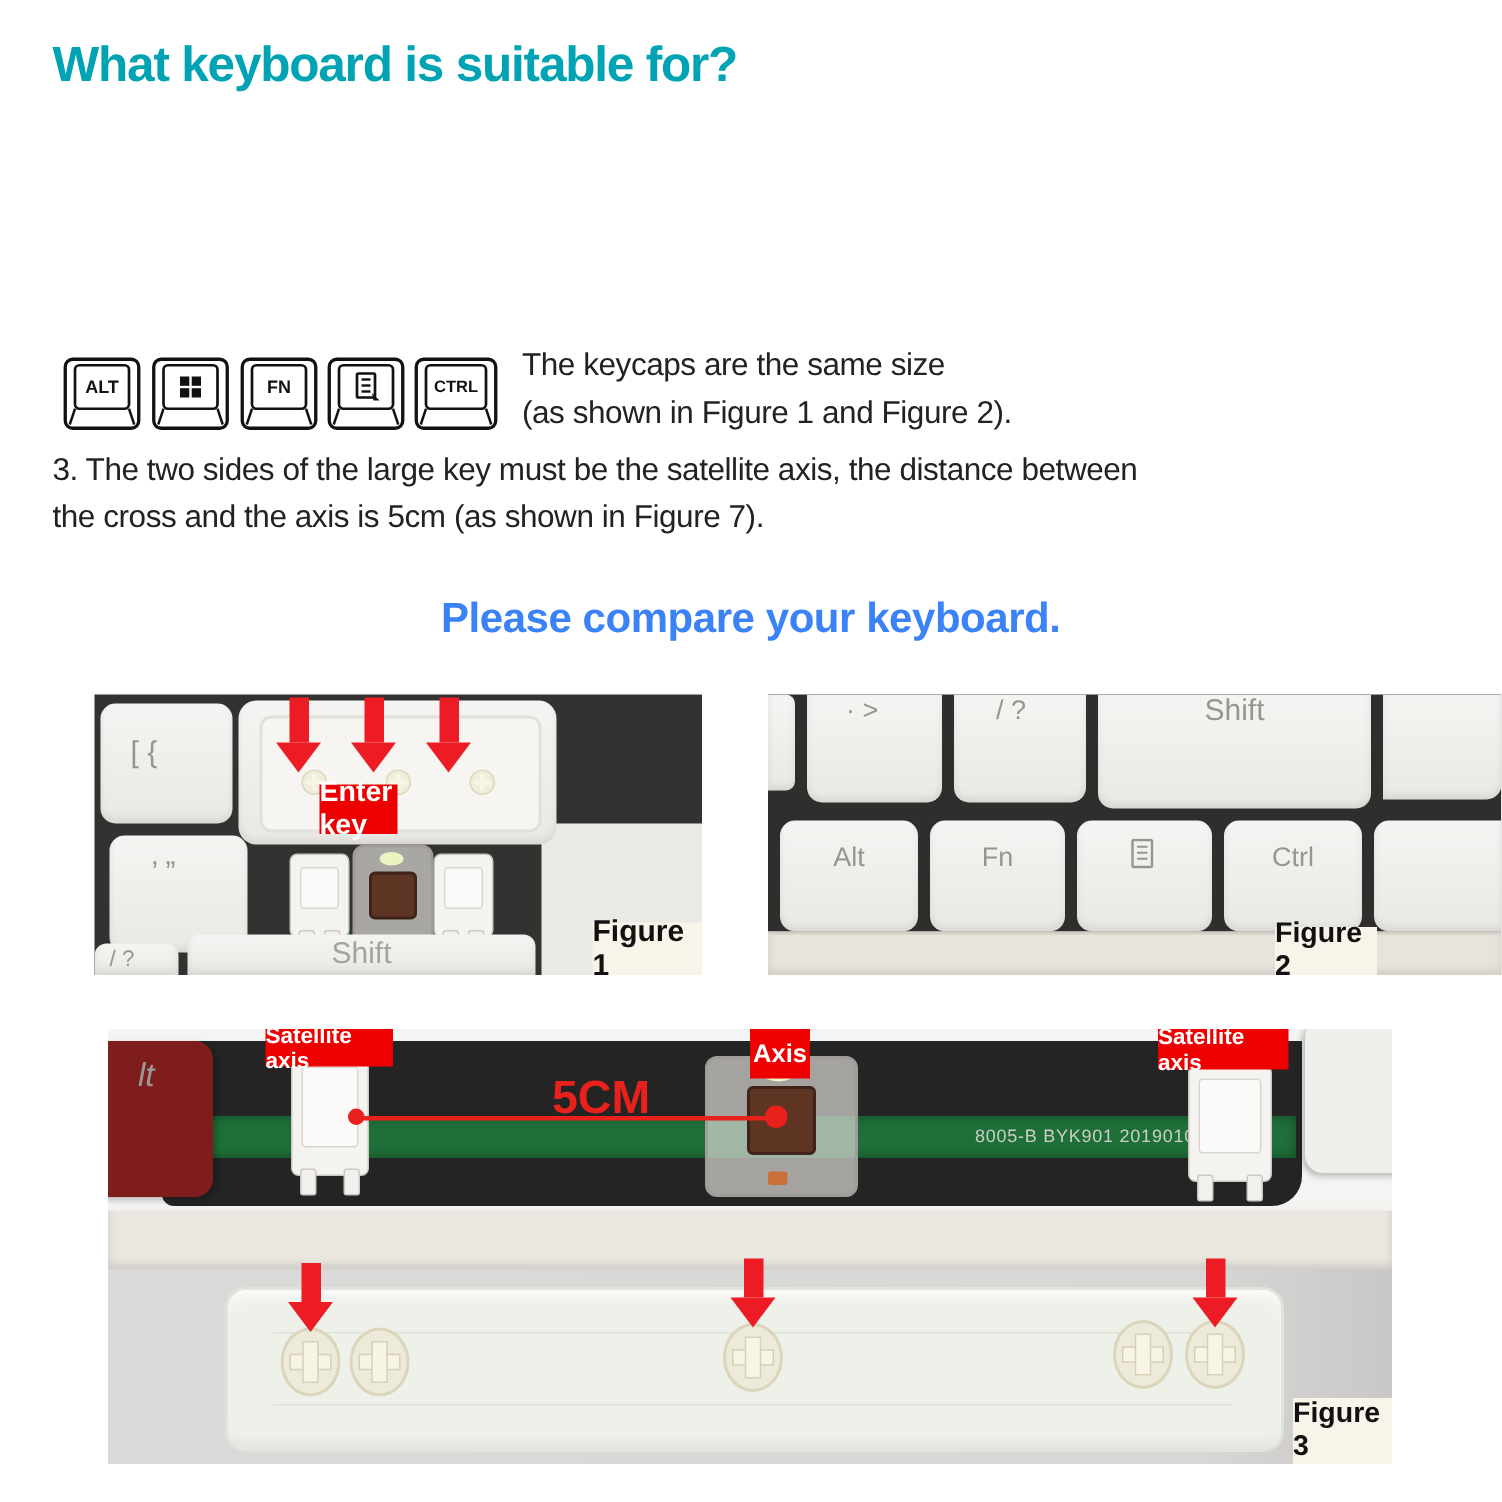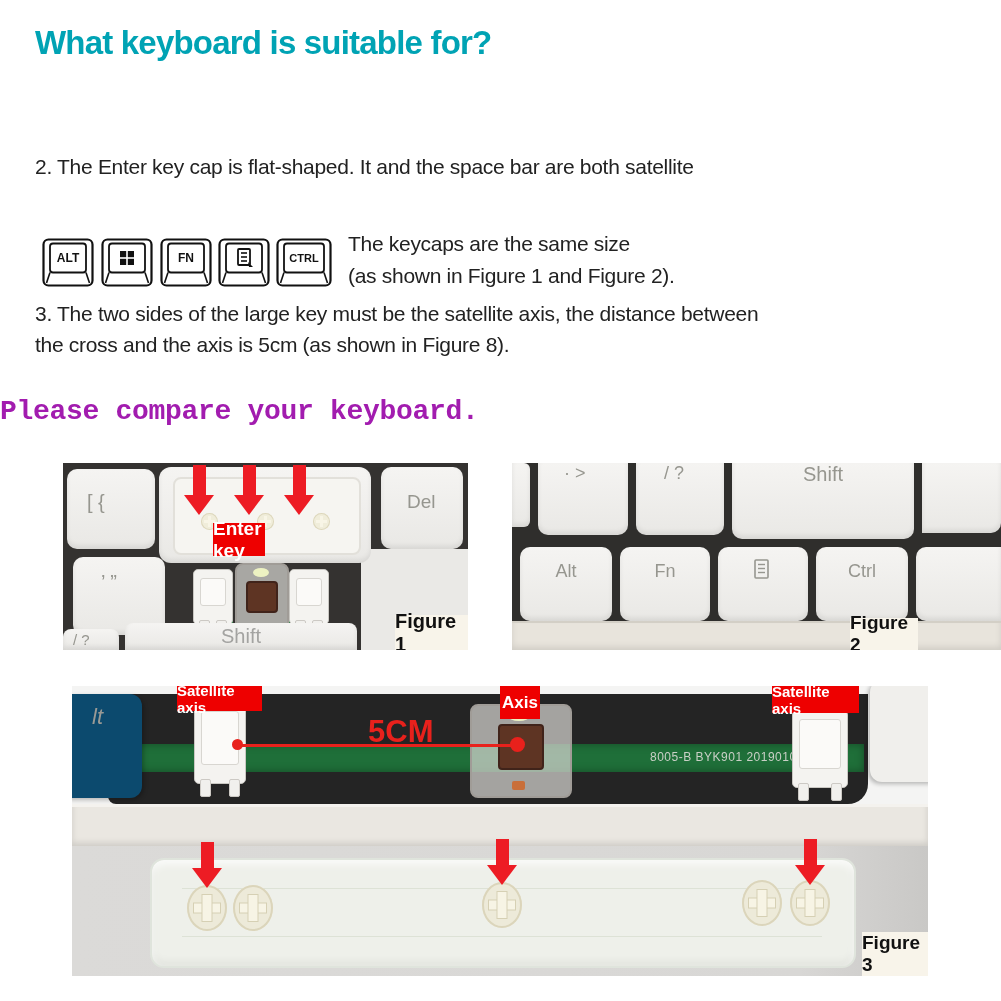--- a/index.html
+++ b/index.html
@@ -1,21 +1,21 @@
 <!DOCTYPE html>
 <html><head>
 <meta charset="utf-8">
 <style>
   html,body{margin:0;padding:0;background:#ffffff;}
   #page{position:relative;width:1001px;height:1001px;background:#fff;overflow:hidden;
         font-family:"Liberation Sans",sans-serif;color:#1a1a1a;}
   .abs{position:absolute;}
   .title{font-size:33px;font-weight:700;letter-spacing:-0.8px;}
   .para{font-size:21px;letter-spacing:-0.3px;color:#222;white-space:nowrap;}
-  .heading2{font-size:28px;font-weight:700;letter-spacing:-0.3px;color:#a21caf;width:100%;font-family:Liberation Mono, monospace;}
+  .heading2{font-size:28px;font-weight:700;letter-spacing:-0.3px;color:#3b82f6;width:100%;text-align:center;}
   
   .keyicon{position:absolute;top:0;}
   .keyicon .klabel{position:absolute;left:8px;top:7px;width:36px;height:26px;display:flex;
                    align-items:center;justify-content:center;font-weight:700;color:#111;}
   
   .fig{position:absolute;overflow:hidden;}
   .keycap{position:absolute;background:linear-gradient(#f5f4f2,#e9e8e5);border-radius:10px;
           box-shadow:inset 0 -3px 5px rgba(0,0,0,0.08);}
   .legend{position:absolute;color:#96968f;}
   .caption{position:absolute;background:#f8f4ea;display:flex;align-items:center;justify-content:center;
@@ -47,21 +47,20 @@
   .minicross::before{content:"";position:absolute;left:3px;top:7px;width:11px;height:3px;background:#f8f5e6;}
   .minicross::after{content:"";position:absolute;left:7px;top:3px;width:3px;height:11px;background:#f8f5e6;}
 </style>
 </head>
 <body>
 
 <div id="page">
 
   <div class="abs title" style="left:35px;top:24px;color:#00a3b4;">What keyboard is suitable for?</div>
 
-  <div class="abs para" style="left:35px;top:155px;">2. The Enter key cap is flat-shaped. It and the space bar are both satellite</div>
 
   <div class="abs" style="left:0;top:238px;width:1001px;height:54px;">
 
     <div class="keyicon" style="left:42px;width:52px;height:52px;">
       <svg width="52" height="52" viewBox="0 0 52 52">
         <rect x="1.5" y="1.5" width="49" height="46" rx="5" fill="#fff" stroke="#111" stroke-width="2.2"></rect>
         <rect x="8" y="5.5" width="36" height="29" rx="3" fill="#fff" stroke="#111" stroke-width="1.8"></rect>
         <line x1="8" y1="34.5" x2="4.5" y2="45" stroke="#111" stroke-width="1.6"></line>
         <line x1="44" y1="34.5" x2="47.5" y2="45" stroke="#111" stroke-width="1.6"></line>
       </svg>
@@ -117,42 +116,39 @@
         <line x1="48" y1="34.5" x2="51.5" y2="45" stroke="#111" stroke-width="1.6"></line>
       </svg>
       <div class="klabel" style="width:40px;font-size:11px;">CTRL</div>
     </div>
   </div>
 
   <div class="abs para" style="left:348px;top:232px;">The keycaps are the same size</div>
   <div class="abs para" style="left:348px;top:264px;">(as shown in Figure 1 and Figure 2).</div>
 
   <div class="abs para" style="left:35px;top:302px;">3. The two sides of the large key must be the satellite axis, the distance between</div>
-  <div class="abs para" style="left:35px;top:333px;">the cross and the axis is 5cm (as shown in Figure 8).</div>
+  <div class="abs para" style="left:35px;top:333px;">the cross and the axis is 5cm (as shown in Figure 7).</div>
 
   <div class="abs heading2" style="left:0;top:396px;">Please compare your keyboard.</div>
 
   <div class="fig" style="left:63px;top:463px;width:405px;height:187px;background:#343230;">
 
     <div class="abs" style="left:298px;top:86px;width:107px;height:101px;background:#eae9e6;"></div>
 
     <div class="keycap" style="left:4px;top:6px;width:88px;height:80px;">
       <div class="legend" style="left:20px;top:22px;font-size:20px;">[ {</div>
     </div>
 
     <div class="keycap" style="left:96px;top:4px;width:212px;height:96px;border-radius:12px;">
       <div class="abs" style="left:14px;top:10px;width:184px;height:74px;border:2px solid #e2e0da;border-radius:8px;background:#f6f5f1;"></div>
       <div class="minicross" style="left:42px;top:46px;"></div>
       <div class="minicross" style="left:98px;top:46px;"></div>
       <div class="minicross" style="left:154px;top:46px;"></div>
     </div>
 
-    <div class="keycap" style="left:318px;top:4px;width:82px;height:82px;">
-      <div class="legend" style="left:26px;top:24px;font-size:19px;">Del</div>
-    </div>
 
     <div class="keycap" style="left:10px;top:94px;width:92px;height:78px;">
       <div class="legend" style="left:28px;top:14px;font-size:20px;">’ ”</div>
     </div>
 
     <div class="abs" style="left:160px;top:114px;width:10px;height:52px;background:#2f7d45;"></div>
     <div class="abs" style="left:224px;top:114px;width:10px;height:52px;background:#2f7d45;"></div>
     <div class="stab" style="left:130px;top:106px;width:38px;height:54px;">
       <div class="inner"></div>
       <div class="foot1"></div>
@@ -233,21 +229,21 @@
   </div>
 
   <div class="fig" style="left:72px;top:686px;width:856px;height:290px;background:#f4f4f3;">
 
     <div class="abs" style="left:36px;top:8px;width:760px;height:110px;background:#242424;border-radius:0 0 20px 8px;"></div>
 
     <div class="abs" style="left:50px;top:58px;width:742px;height:28px;background:#1f6f39;box-shadow:inset 0 0 8px rgba(0,0,0,0.35);">
       <div class="abs" style="left:528px;top:6px;font-size:12px;color:#c9cfc6;letter-spacing:0.5px;">8005-B BYK901 20190107</div>
     </div>
 
-    <div class="abs" style="left:-14px;top:8px;width:84px;height:104px;background:#0c4a6e;border-radius:12px;box-shadow:2px 2px 4px rgba(0,0,0,0.25);">
+    <div class="abs" style="left:-14px;top:8px;width:84px;height:104px;background:#7f1d1d;border-radius:12px;box-shadow:2px 2px 4px rgba(0,0,0,0.25);">
       <div class="legend" style="left:34px;top:10px;font-size:22px;font-style:italic;color:#9a9a95;">lt</div>
     </div>
     <div class="abs" style="left:798px;top:-6px;width:72px;height:102px;background:#f0efec;border-radius:12px;box-shadow:-2px 2px 4px rgba(0,0,0,0.25);"></div>
 
     <div class="stab" style="left:122px;top:16px;width:50px;height:80px;">
       <div class="inner"></div>
       <div class="foot1"></div>
       <div class="foot2"></div>
     </div>
     <div class="stab" style="left:720px;top:24px;width:54px;height:76px;">

